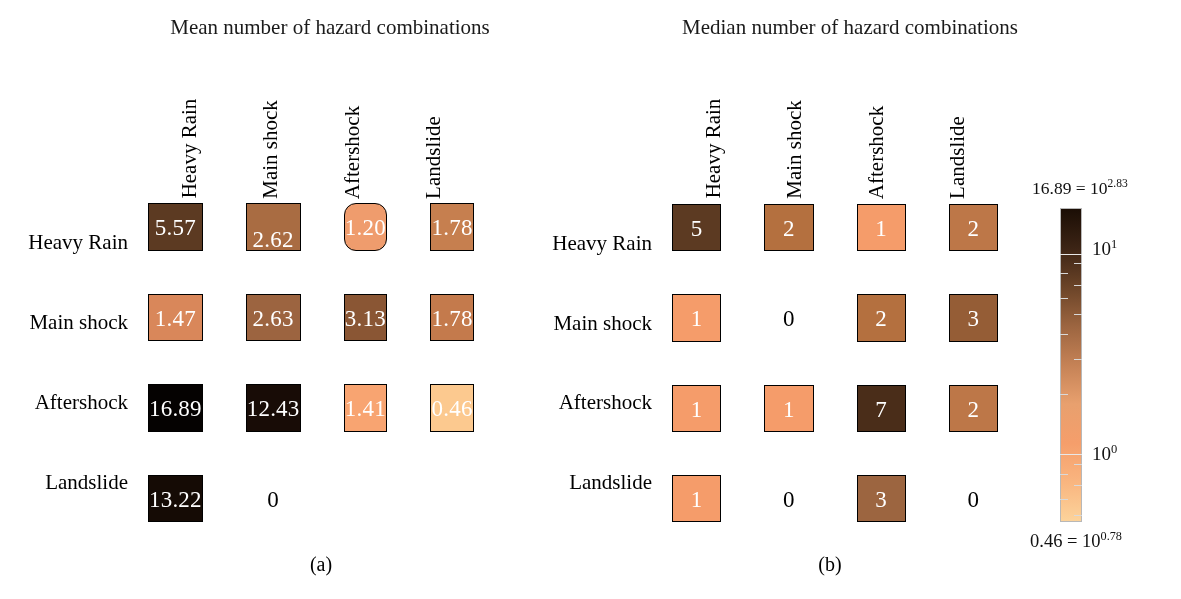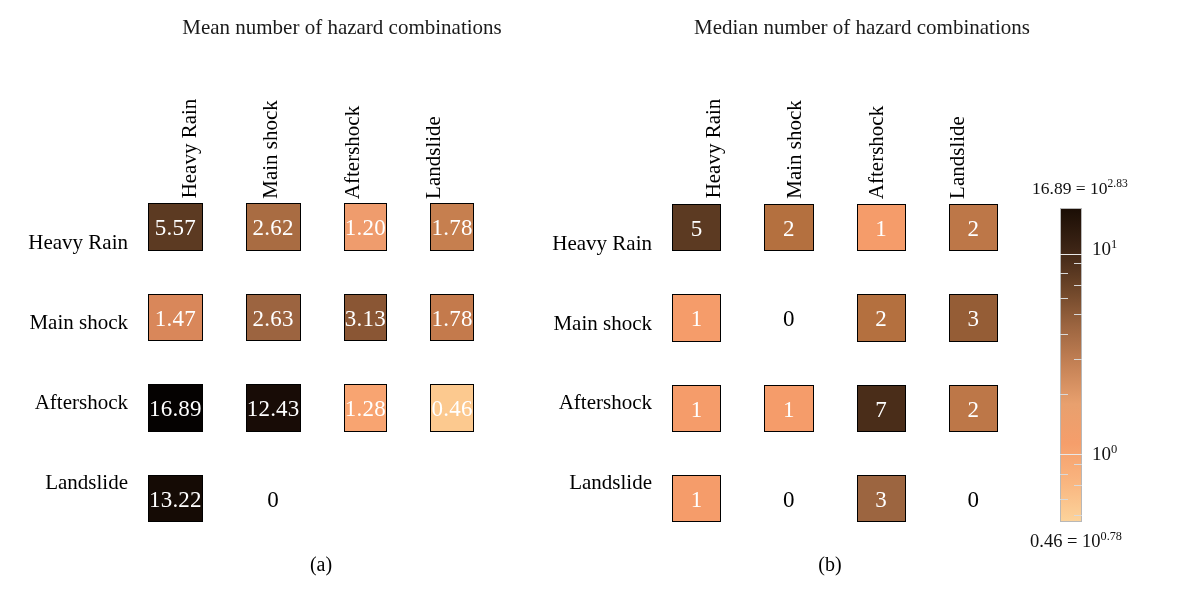--- a/index.html
+++ b/index.html
@@ -23,21 +23,20 @@
   }
 
   
   .panel-title {
     position: absolute;
     font-size: 21px;
     line-height: 26px;
     text-align: center;
     white-space: nowrap;
     color: #1a1a1a;
-    margin-left: 12px;
   }
   #title-a { left: 0px;   top: 14px; width: 660px; }
   #title-b { left: 520px; top: 14px; width: 660px; }
 
   
   .panel-caption {
     position: absolute;
     font-size: 20px;
     line-height: 24px;
     text-align: center;
@@ -191,24 +190,24 @@
     <div class="row-label">Heavy Rain</div>
     <div class="row-label">Main shock</div>
     <div class="row-label">Aftershock</div>
     <div class="row-label">Landslide</div>
   </div>
 
   <div class="grid" id="grid-a">
       <div class="cell filled" style="background: rgb(92, 58, 34);">
         <span class="val">5.57</span>
       </div>
-      <div class="cell filled" style="background: rgb(169, 108, 66);">
+      <div class="cell filled" style="background: rgb(169, 108, 66); align-items: flex-end;">
         <span class="val">2.62</span>
       </div>
-      <div class="cell filled" style="background: rgb(239, 156, 109);">
+      <div class="cell filled" style="background: rgb(239, 156, 109); border-radius: 12px;">
         <span class="val">1.20</span>
       </div>
       <div class="cell filled" style="background: rgb(198, 127, 79);">
         <span class="val">1.78</span>
       </div>
       <div class="cell filled" style="background: rgb(217, 135, 90); text-align: right;">
         <span class="val">1.47</span>
       </div>
       <div class="cell filled" style="background: rgb(156, 100, 64);">
         <span class="val">2.63</span>
@@ -219,21 +218,21 @@
       <div class="cell filled" style="background: rgb(196, 122, 76);">
         <span class="val">1.78</span>
       </div>
       <div class="cell filled" style="background: rgb(5, 2, 1);">
         <span class="val">16.89</span>
       </div>
       <div class="cell filled" style="background: rgb(24, 12, 6);">
         <span class="val">12.43</span>
       </div>
       <div class="cell filled" style="background: rgb(248, 164, 113);">
-        <span class="val">1.28</span>
+        <span class="val">1.41</span>
       </div>
       <div class="cell filled" style="background: rgb(252, 201, 143);">
         <span class="val">0.46</span>
       </div>
       <div class="cell filled" style="background: rgb(21, 11, 5);">
         <span class="val">13.22</span>
       </div>
       <div class="cell empty">
         <span class="val">0</span>
       </div>

